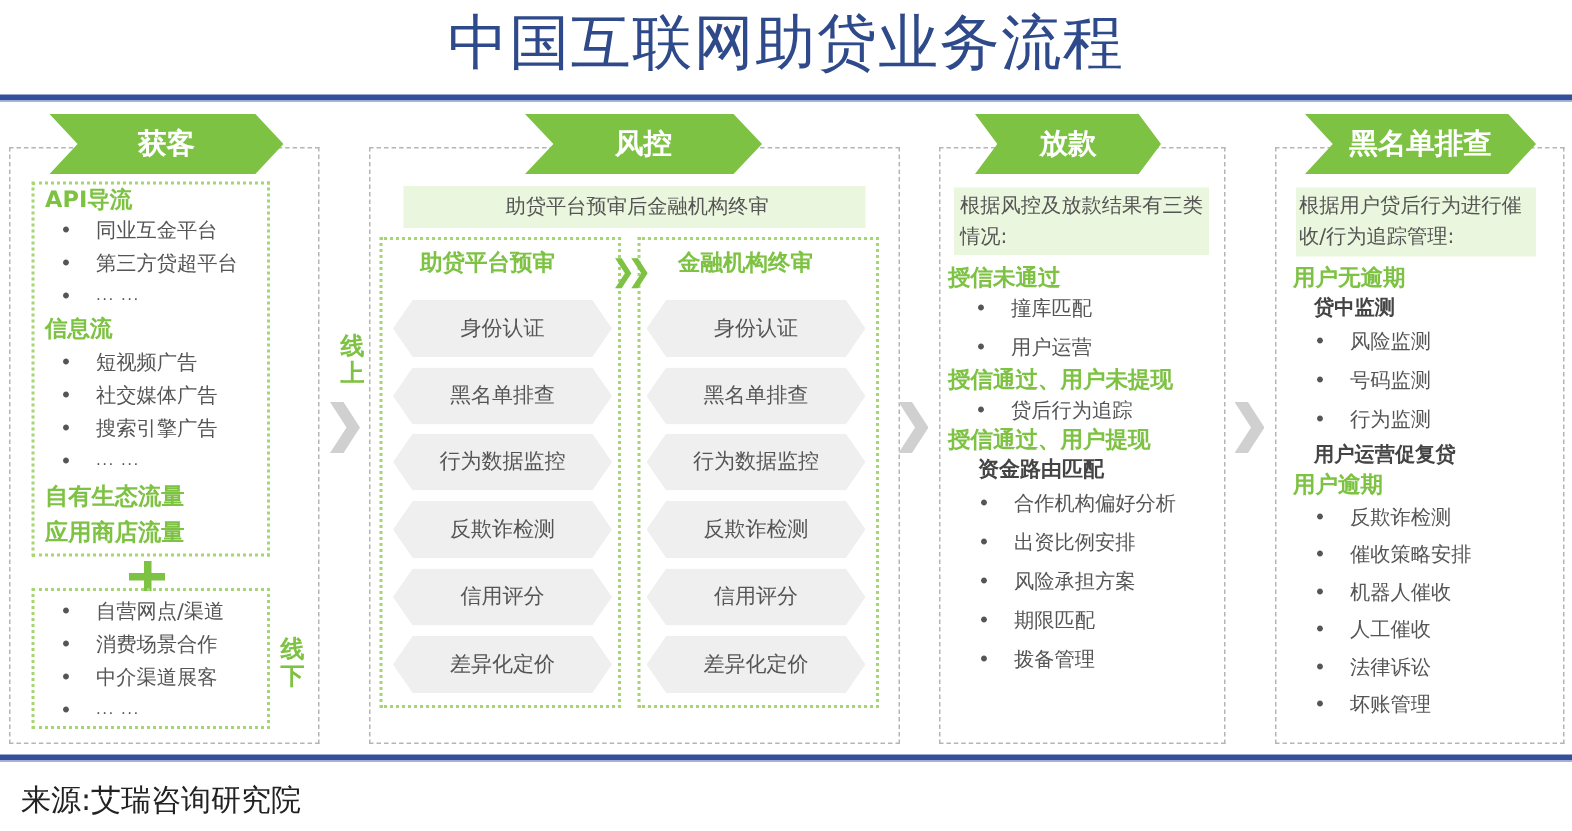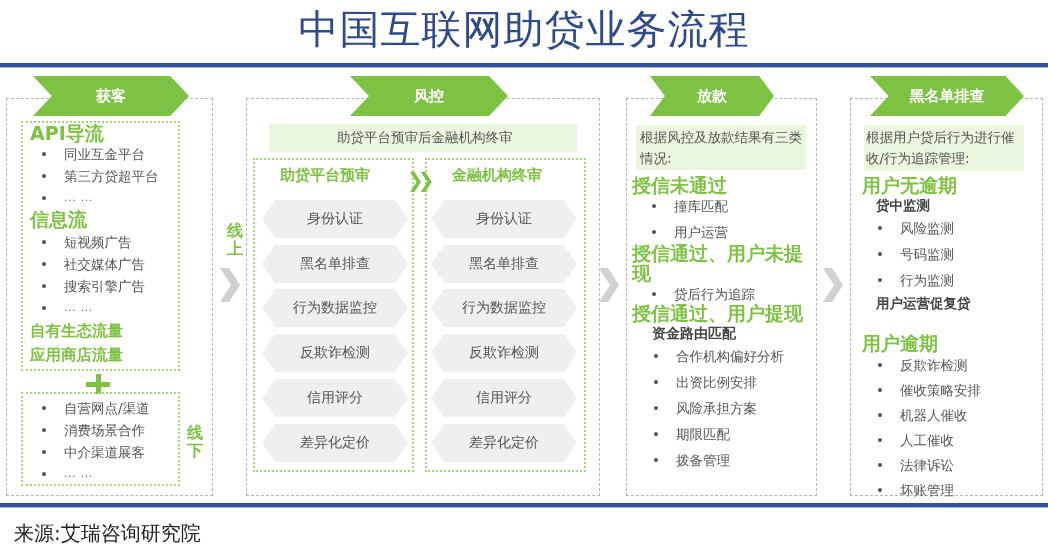--- a/index.html
+++ b/index.html
@@ -19,31 +19,31 @@
     .panel {
       position: absolute; top: 98px; border: 1px dashed #b5b5b5; height: 398px;
     }
     .p1 { left: 6px; width: 207px; }
     .p2 { left: 246px; width: 354px; }
     .p3 { left: 626px; width: 191px; }
     .p4 { left: 850px; width: 193px; }
 
     .banner {
       position: absolute; top: 76px; height: 40px; background: #7dc242;
-      color: #fff; font-weight: bold; font-size: 15px; display: flex; align-items: center; justify-content: center;
+      color: #fff; font-weight: bold; font-size: 19px; display: flex; align-items: center; justify-content: center;
       clip-path: polygon(0 0, 88% 0, 100% 50%, 88% 100%, 0 100%, 12% 50%);
     }
     .b1 { left: 33px; width: 156px; }
     .b2 { left: 350px; width: 158px; }
     .b3 { left: 650px; width: 124px; }
     .b4 { left: 870px; width: 154px; }
 
     .green-dash { position: absolute; border: 2px dotted #a6d672; }
 
-    .sec-green { color: #7dc242; font-weight: bold; font-size: 19px; line-height: 20px; }
+    .sec-green { color: #7dc242; font-weight: bold; font-size: 15px; line-height: 20px; }
     .sec-dark { color: #444; font-weight: bold; font-size: 14px; line-height: 20px; }
     .bul { font-size: 13.5px; color: #555; line-height: 22px; padding-left: 10px; display: flex; }
     .bul .dot { width: 24px; color: #555; }
     .dots { font-size: 10px; letter-spacing: 1px; }
 
     .vlabel { position: absolute; color: #7dc242; font-weight: bold; font-size: 16px; line-height: 18px; width: 18px; text-align: center; }
 
     .plus { position: absolute; left: 86px; top: 374px; width: 24px; height: 20px; }
     .plus::before { content: ""; position: absolute; left: 0; top: 8px; width: 24px; height: 5px; background: #7dc242; }
     .plus::after { content: ""; position: absolute; left: 10px; top: 0; width: 5px; height: 20px; background: #7dc242; }
@@ -213,21 +213,21 @@
     </div>
   <div class="bul" style="padding-left:14px; line-height:26px;">
       <span class="dot">•</span>
       <span>号码监测</span>
     </div>
   <div class="bul" style="padding-left:14px; line-height:26px;">
       <span class="dot">•</span>
       <span>行为监测</span>
     </div>
   <div class="sec-dark" style="padding-left:14px; font-size:13.5px;">用户运营促复贷</div>
-  <div class="sec-green" style="margin-top:20px">用户逾期</div>
+  <div class="sec-green" style="margin-top:0">用户逾期</div>
   <div class="bul" style="padding-left:14px; line-height:25px;">
       <span class="dot">•</span>
       <span>反欺诈检测</span>
     </div>
   <div class="bul" style="padding-left:14px; line-height:25px;">
       <span class="dot">•</span>
       <span>催收策略安排</span>
     </div>
   <div class="bul" style="padding-left:14px; line-height:25px;">
       <span class="dot">•</span>

